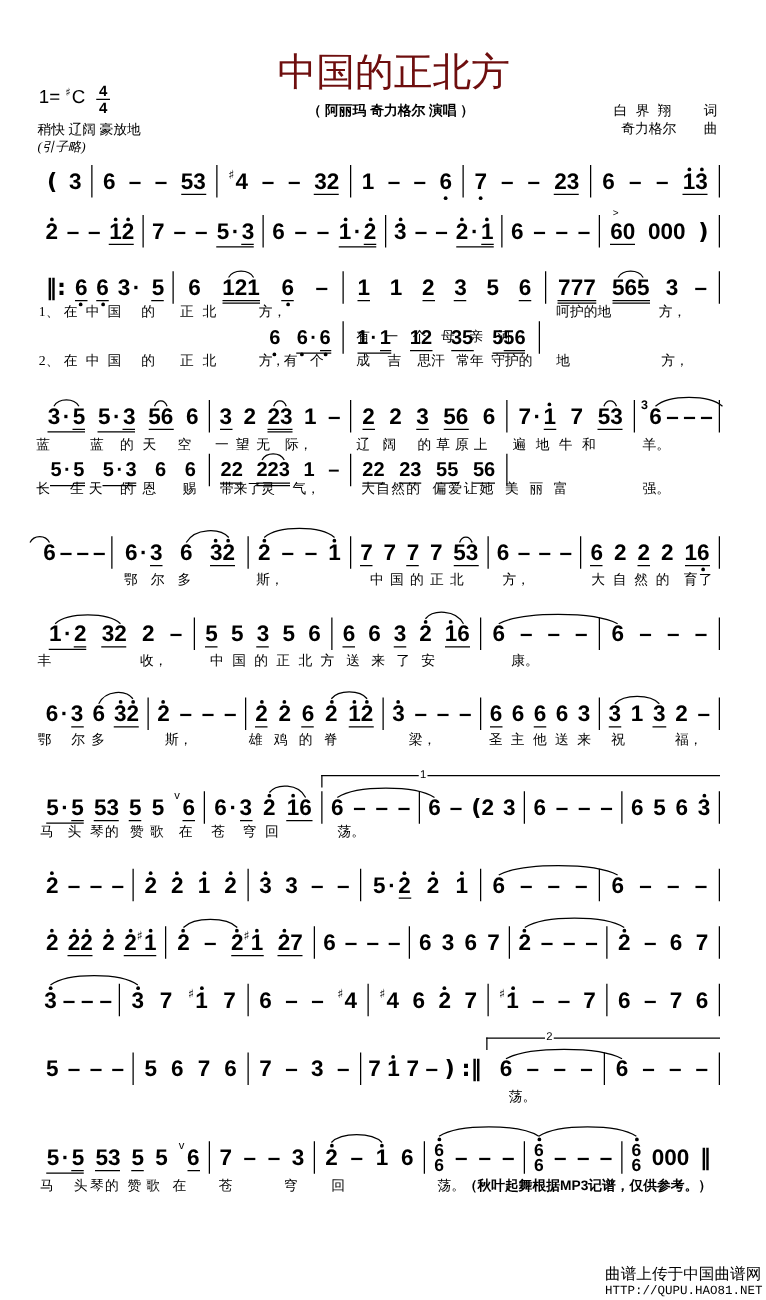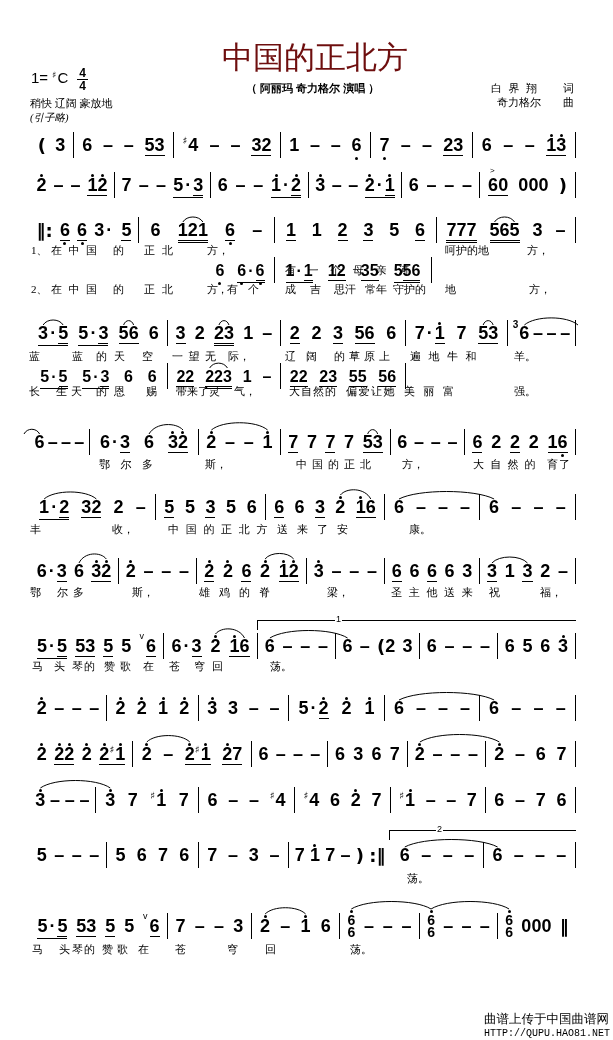--- a/index.html
+++ b/index.html
@@ -1659,16 +1659,17 @@
     </div>
   <div class="ly" style="left:32px;top:943px;">马</div>
   <div class="ly" style="left:59px;top:943px;">头</div>
   <div class="ly" style="left:72px;top:943px;letter-spacing:1px;">琴的</div>
   <div class="ly" style="left:102px;top:943px;letter-spacing:4px;">赞歌</div>
   <div class="ly" style="left:138px;top:943px;">在</div>
   <div class="ly" style="left:175px;top:943px;">苍</div>
   <div class="ly" style="left:227px;top:943px;">穹</div>
   <div class="ly" style="left:265px;top:943px;">回</div>
   <div class="ly" style="left:350px;top:943px;">荡。</div>
+  <div class="ly foot" style="left:371px;top:943px;">（秋叶起舞根据MP3记谱，仅供参考。）</div>
 
   <div class="abs wm1">曲谱上传于中国曲谱网</div>
   <div class="abs wm2">HTTP://QUPU.HAO81.NET</div>
 </div>
 
 </body></html>

